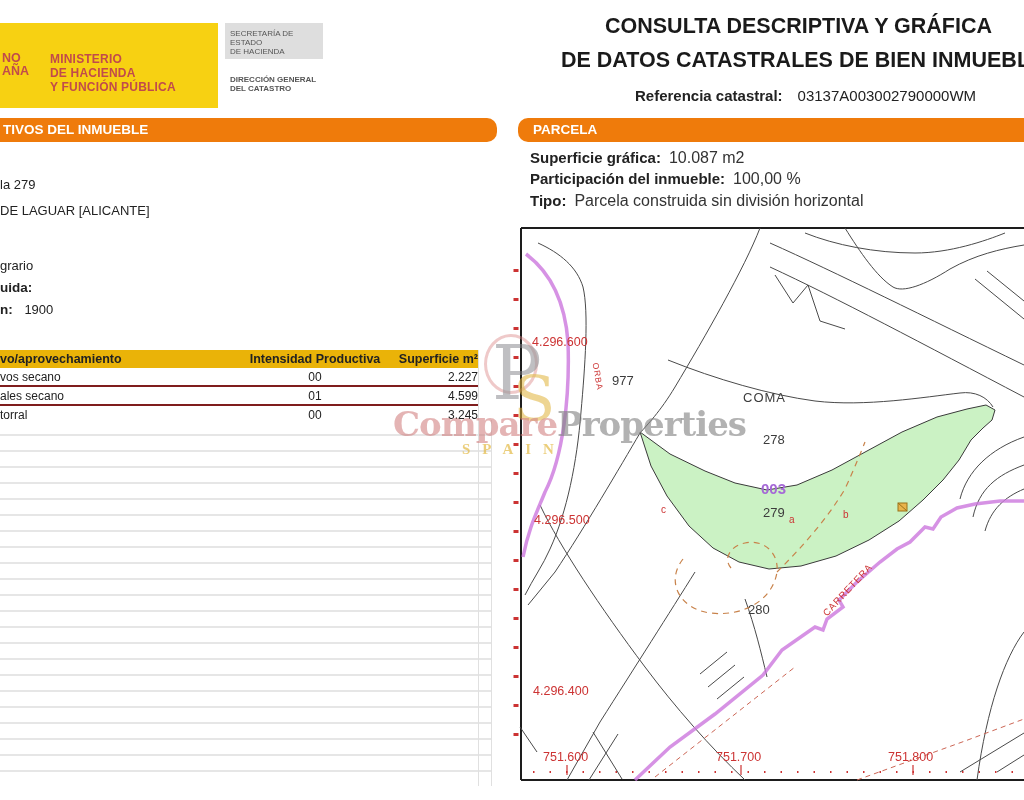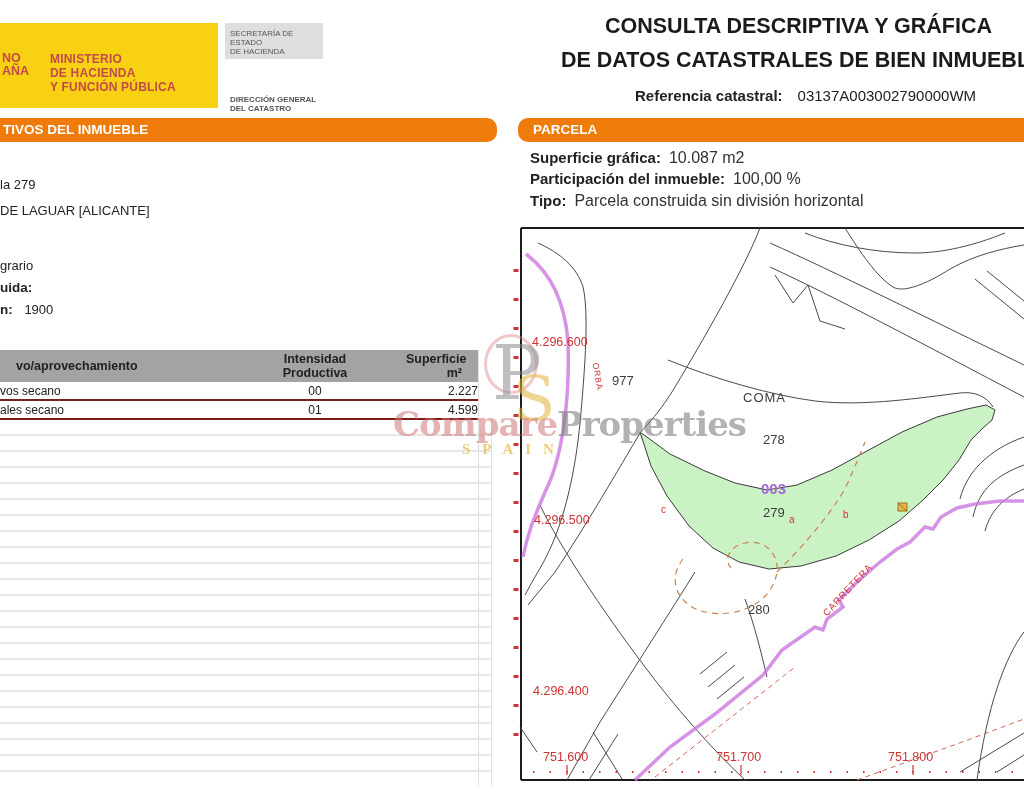--- a/index.html
+++ b/index.html
@@ -9,38 +9,38 @@
   .abs { position:absolute; }
   .pre { white-space:pre-line; }
   .nowrap { white-space:nowrap; }
 
   
   .yellow-block { left:0; top:23px; width:218px; height:85px; background:#F7D112; }
   .coat-frag { left:2px; top:52px; font-size:12.5px; font-weight:bold; color:#C14B4B; line-height:13px; }
   .ministry  { left:50px; top:52px; font-size:12px; font-weight:bold; color:#C14B4B; line-height:14px; letter-spacing:.2px; }
   .gray-box  { left:225px; top:23px; width:98px; height:36px; background:#DEDEDE; padding:6px 17px 0 5px;
                font-size:8px; font-weight:normal; color:#555; line-height:9px; }
-  .dg-text   { left:230px; top:75px; font-size:8px; font-weight:bold; color:#555; line-height:9px;margin-top:20px; }
+  .dg-text   { left:230px; top:75px; font-size:8px; font-weight:bold; color:#555; line-height:9px; }
 
   .title1 { left:605px; top:14px; font-size:21.5px; font-weight:bold; color:#1a1a1a; }
   .title2 { left:561px; top:48px; font-size:21.5px; font-weight:bold; color:#1a1a1a; }
   .refline { left:635px; top:87px; font-size:15px; display:flex; gap:15px; align-items:center; }
   .refline .lbl { font-weight:bold; }
 
   
   .bar { top:118px; height:24px; background:#EF7B0B; color:#fff; font-size:13.5px; font-weight:bold;
          line-height:24px; }
   .bar-left  { left:-10px; width:507px; border-radius:10px; padding-left:13px; }
   .bar-right { left:518px; width:520px; border-radius:10px 0 0 10px; padding-left:15px; }
 
   
   .lp-line { font-size:13px; color:#222; }
   .lp-bold { font-weight:bold; font-size:13.5px; }
   .lp-table { left:0; top:350px; width:478px; border-collapse:collapse; table-layout:fixed; font-size:12px; }
-  .lp-table th { background:#a3a3a3; font-weight:bold; font-size:12.5px; padding:2px 16px; }
+  .lp-table th { background:#eab308; font-weight:bold; font-size:12.5px; padding:2px 0; }
   .lp-table td { padding:1.5px 0; border-bottom:2px solid #7f1d1d; }
   .c1 { width:240px; text-align:left; }
   .c2 { width:150px; text-align:center; }
   .c3 { width:88px;  text-align:right; }
   .stripes { left:0; top:420px; width:492px; height:366px;
              background:repeating-linear-gradient(180deg,#fff 0 14.5px,#E6E6E6 14.5px 16px);
              border-right:1px solid #E0E0E0; }
   .vline478 { left:478px; top:350px; width:1px; height:436px; background:#E0E0E0; }
 
   

